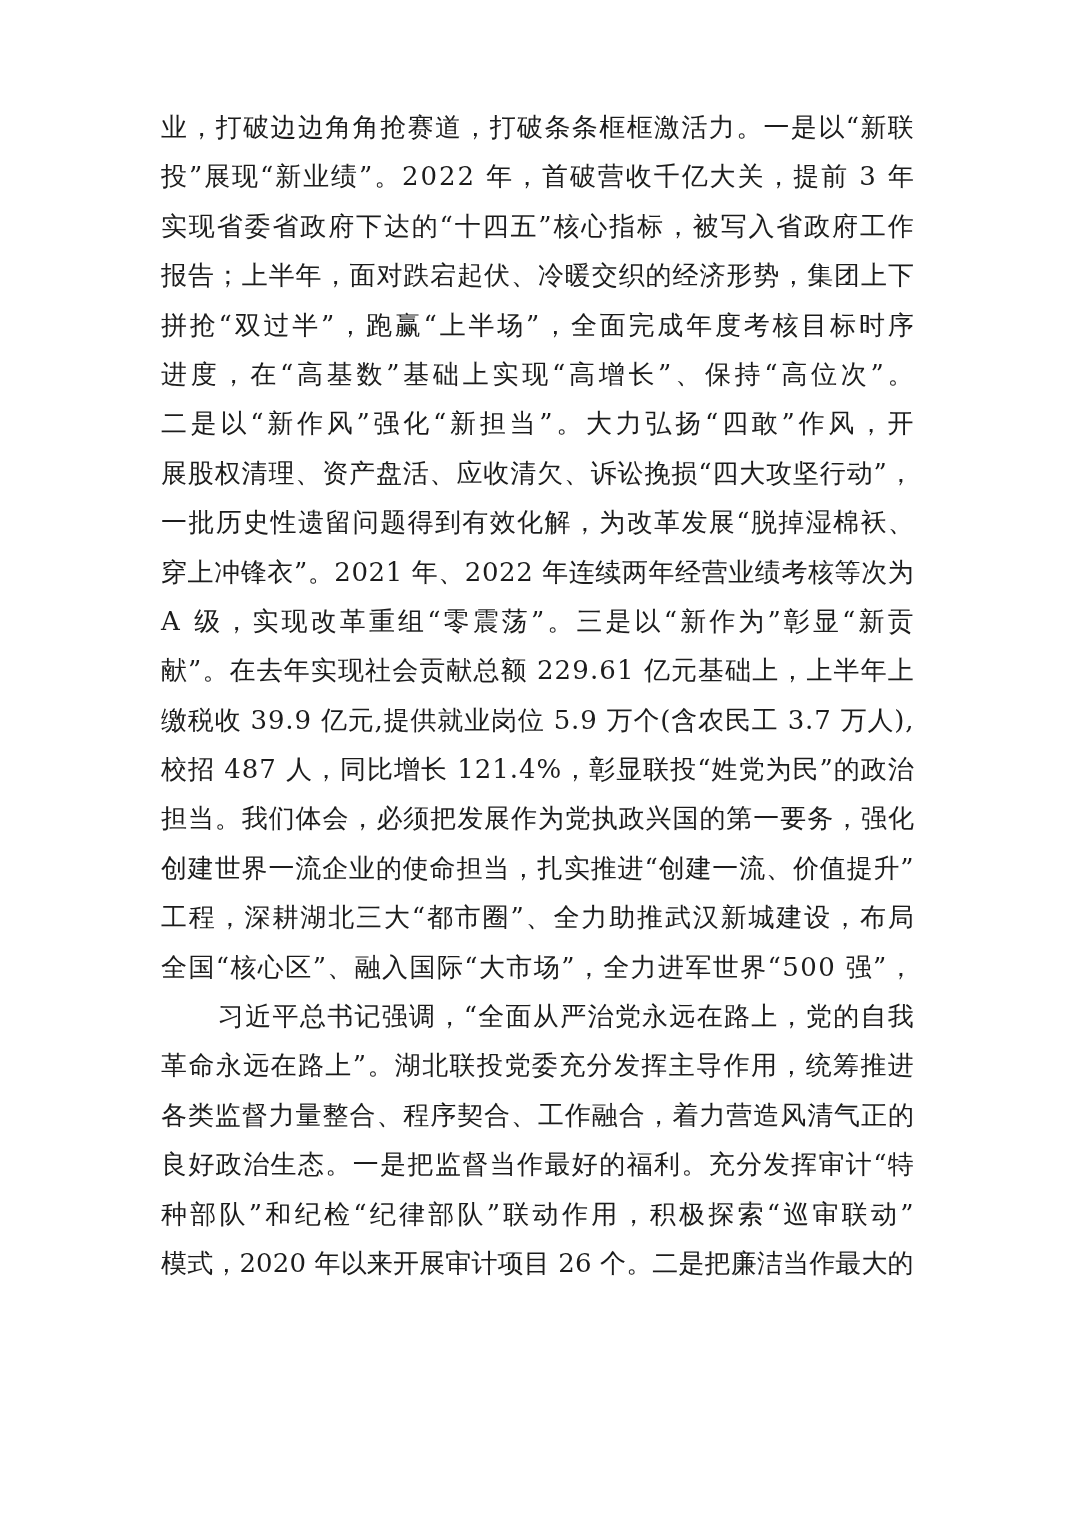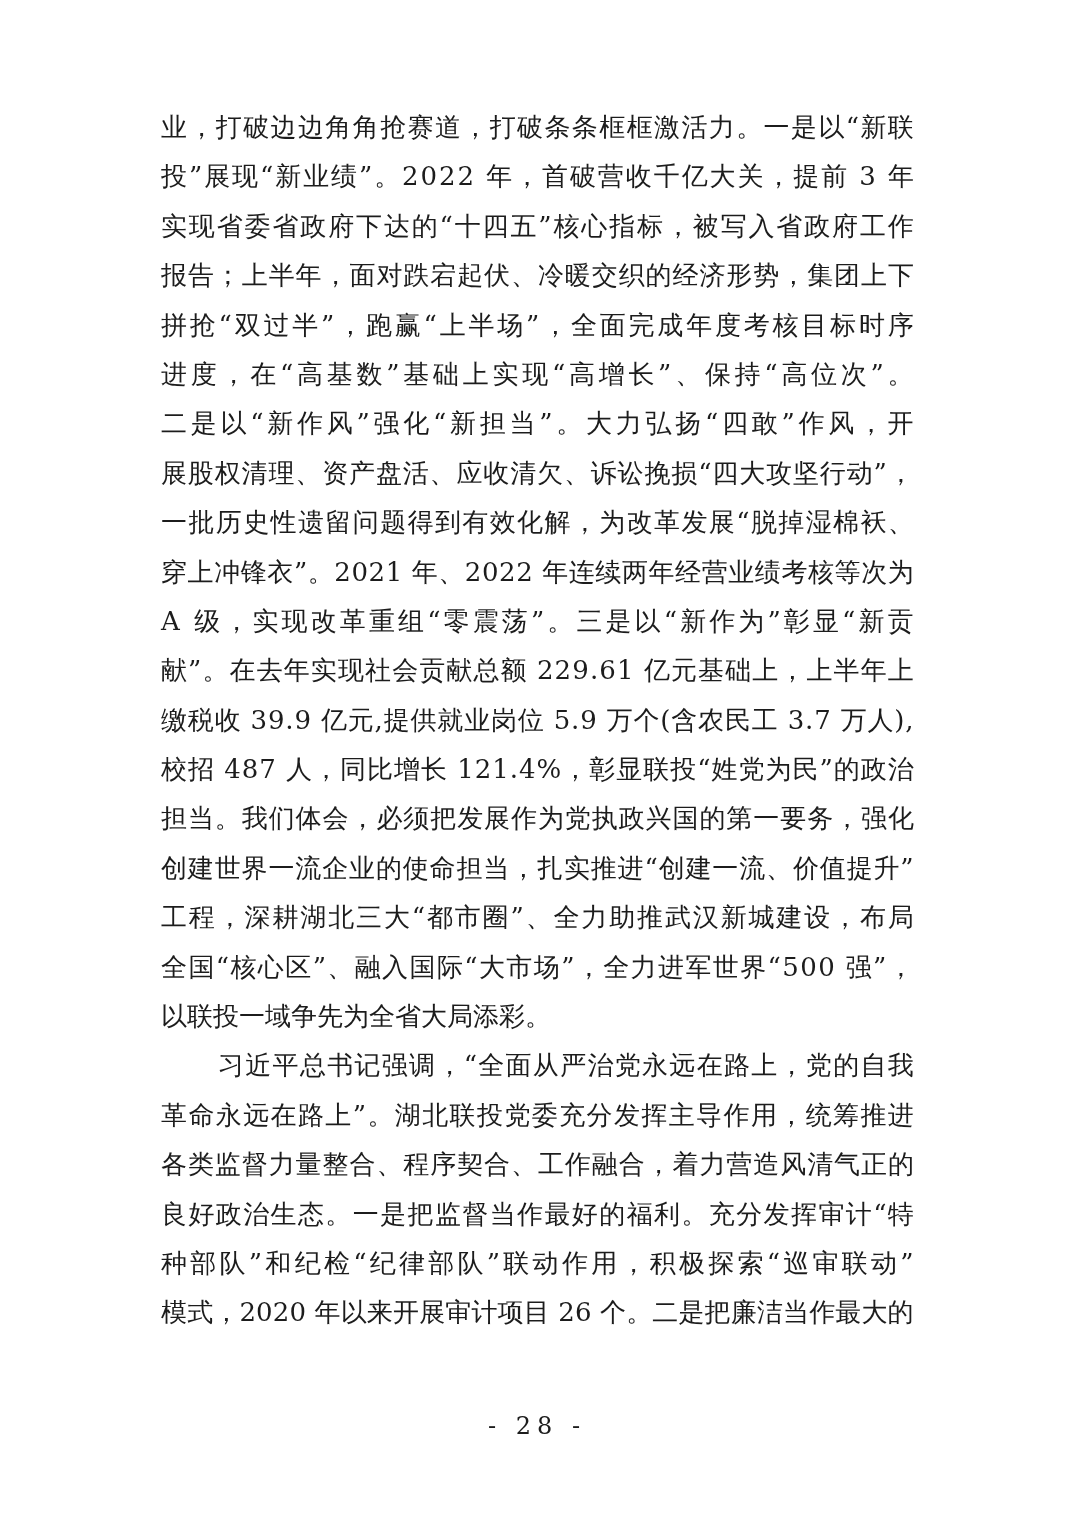--- a/index.html
+++ b/index.html
@@ -630,21 +630,20 @@
         <span>界</span>
         <span>“</span>
         <span>5</span>
         <span>0</span>
         <span>0</span>
         <span>&nbsp;</span>
         <span>强</span>
         <span>”</span>
         <span>，</span>
       </p>
-    <p class="line">以联投一域争先为全省大局添彩。</p>
     <p class="line fill indent">
         <span>习</span>
         <span>近</span>
         <span>平</span>
         <span>总</span>
         <span>书</span>
         <span>记</span>
         <span>强</span>
         <span>调</span>
         <span>，</span>
@@ -816,16 +815,13 @@
         <span>廉</span>
         <span>洁</span>
         <span>当</span>
         <span>作</span>
         <span>最</span>
         <span>大</span>
         <span>的</span>
       </p>
   </div>
 
-  <div class="footer">
-    <span>- 28 -</span>
-  </div>
 </div>
 
 </body></html>

